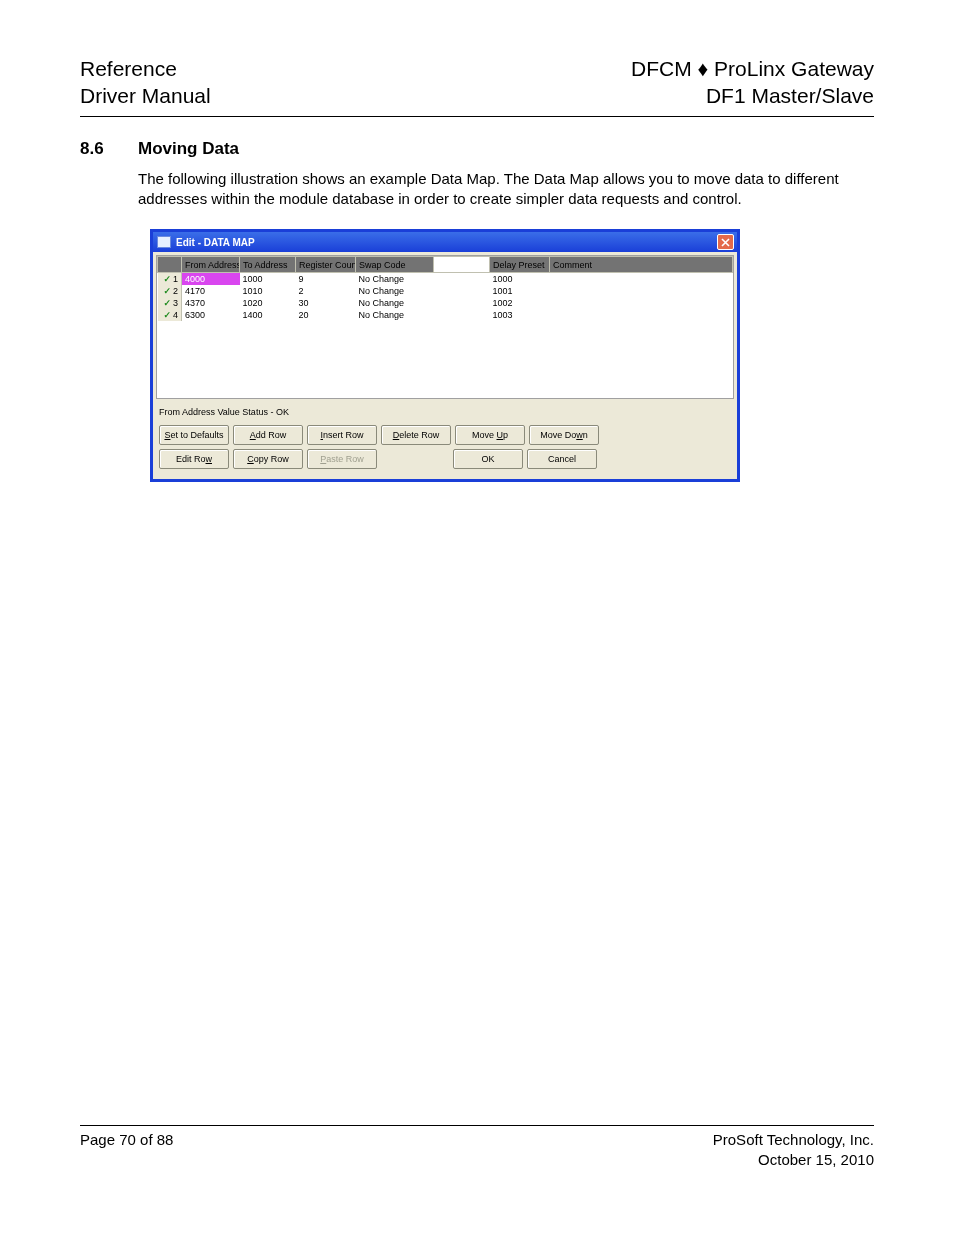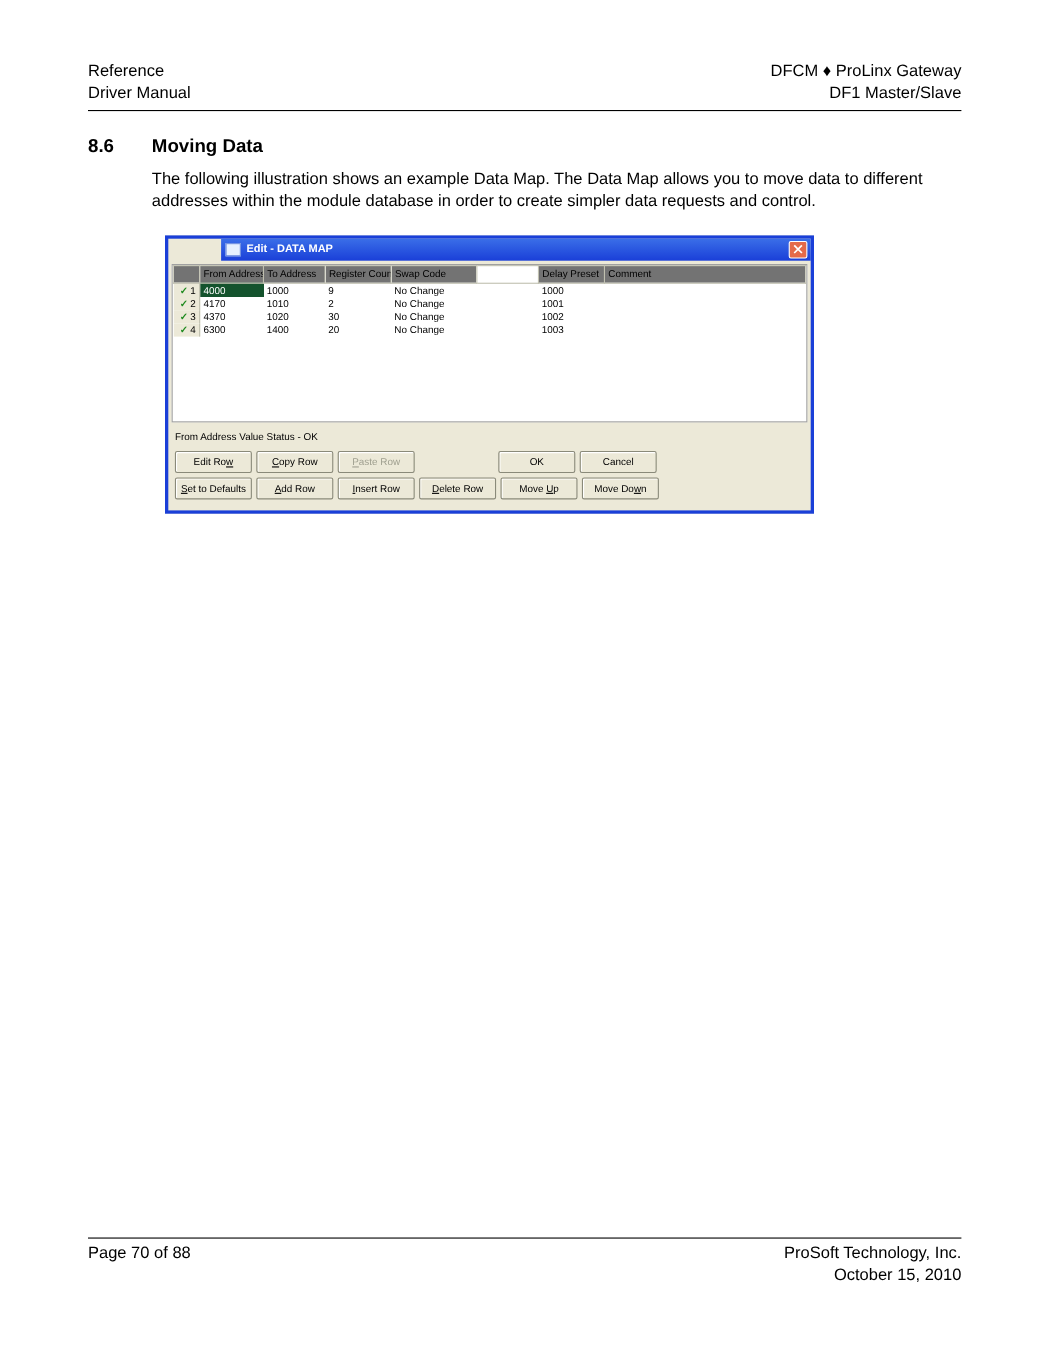--- a/index.html
+++ b/index.html
@@ -13,21 +13,21 @@
   .page {
     padding: 55px 80px 40px 80px;
     box-sizing: border-box;
     width: 954px;
     min-height: 1235px;
     position: relative;
   }
   .header-row {
     display: flex;
     justify-content: space-between;
-    font-size: 15px;
+    font-size: 21px;
     line-height: 1.3;
   }
   .header-right {
     text-align: right;
   }
   .hr-top {
     border: none;
     border-top: 1px solid #000;
     margin: 6px 0 22px 0;
   }
@@ -62,21 +62,20 @@
     font-size: 9px;
   }
   .titlebar {
     background: linear-gradient(#3a6ee8, #1a3fd8);
     color: #fff;
     display: flex;
     align-items: center;
     padding: 2px 3px 2px 4px;
     font-weight: bold;
     font-size: 10px;
-    margin-left: 48px;
   }
   .titlebar-icon {
     width: 12px;
     height: 10px;
     background: #e6f0ff;
     border: 1px solid #6a8adf;
     margin-right: 5px;
   }
   .titlebar-text { flex: 1; }
   .close-btn {
@@ -124,21 +123,21 @@
     border-right: 1px solid #c0c0b0;
     text-align: right;
     width: 22px;
   }
   .col-idx .check {
     color: #1e8a1e;
     font-weight: bold;
     margin-right: 2px;
   }
   .cell-selected {
-    background: #14532d;
+    background: #d946ef;
     color: #fff;
     text-align: left;
   }
   .status-text {
     margin: 8px 6px 4px 6px;
     font-size: 9px;
   }
   .button-rows {
     padding: 4px 6px 6px 6px;
   }
@@ -286,54 +285,54 @@
               </tr>
             </tbody>
         </table>
       </div>
 
       <div class="status-text">From Address Value Status - OK</div>
 
       <div class="button-rows">
         <div class="button-row">
           <div class="winbtn">
+              <span><span class="mnem">S</span><span>et to Defaults</span></span>
+            </div>
+          <div class="winbtn">
+              <span><span class="mnem">A</span><span>dd Row</span></span>
+            </div>
+          <div class="winbtn">
+              <span><span class="mnem">I</span><span>nsert Row</span></span>
+            </div>
+          <div class="winbtn">
+              <span><span class="mnem">D</span><span>elete Row</span></span>
+            </div>
+          <div class="winbtn">
+              <span><span>Move </span><span class="mnem">U</span><span>p</span></span>
+            </div>
+          <div class="winbtn">
+              <span><span>Move Do</span><span class="mnem">w</span><span>n</span></span>
+            </div>
+        </div>
+        <div class="button-row">
+          <div class="winbtn">
               <span><span>Edit Ro</span><span class="mnem">w</span><span></span></span>
             </div>
           <div class="winbtn">
               <span><span class="mnem">C</span><span>opy Row</span></span>
             </div>
           <div class="winbtn disabled">
               <span><span class="mnem">P</span><span>aste Row</span></span>
             </div>
           <div class="gap"></div>
           <div class="winbtn">
               <span>OK</span>
             </div>
           <div class="winbtn">
               <span>Cancel</span>
-            </div>
-        </div>
-        <div class="button-row">
-          <div class="winbtn">
-              <span><span class="mnem">S</span><span>et to Defaults</span></span>
-            </div>
-          <div class="winbtn">
-              <span><span class="mnem">A</span><span>dd Row</span></span>
-            </div>
-          <div class="winbtn">
-              <span><span class="mnem">I</span><span>nsert Row</span></span>
-            </div>
-          <div class="winbtn">
-              <span><span class="mnem">D</span><span>elete Row</span></span>
-            </div>
-          <div class="winbtn">
-              <span><span>Move </span><span class="mnem">U</span><span>p</span></span>
-            </div>
-          <div class="winbtn">
-              <span><span>Move Do</span><span class="mnem">w</span><span>n</span></span>
             </div>
         </div>
       </div>
     </div>
   </div>
 
   <div class="footer-block">
     <hr class="hr-bottom">
     <div class="footer-row">
       <div>Page 70 of 88</div>

